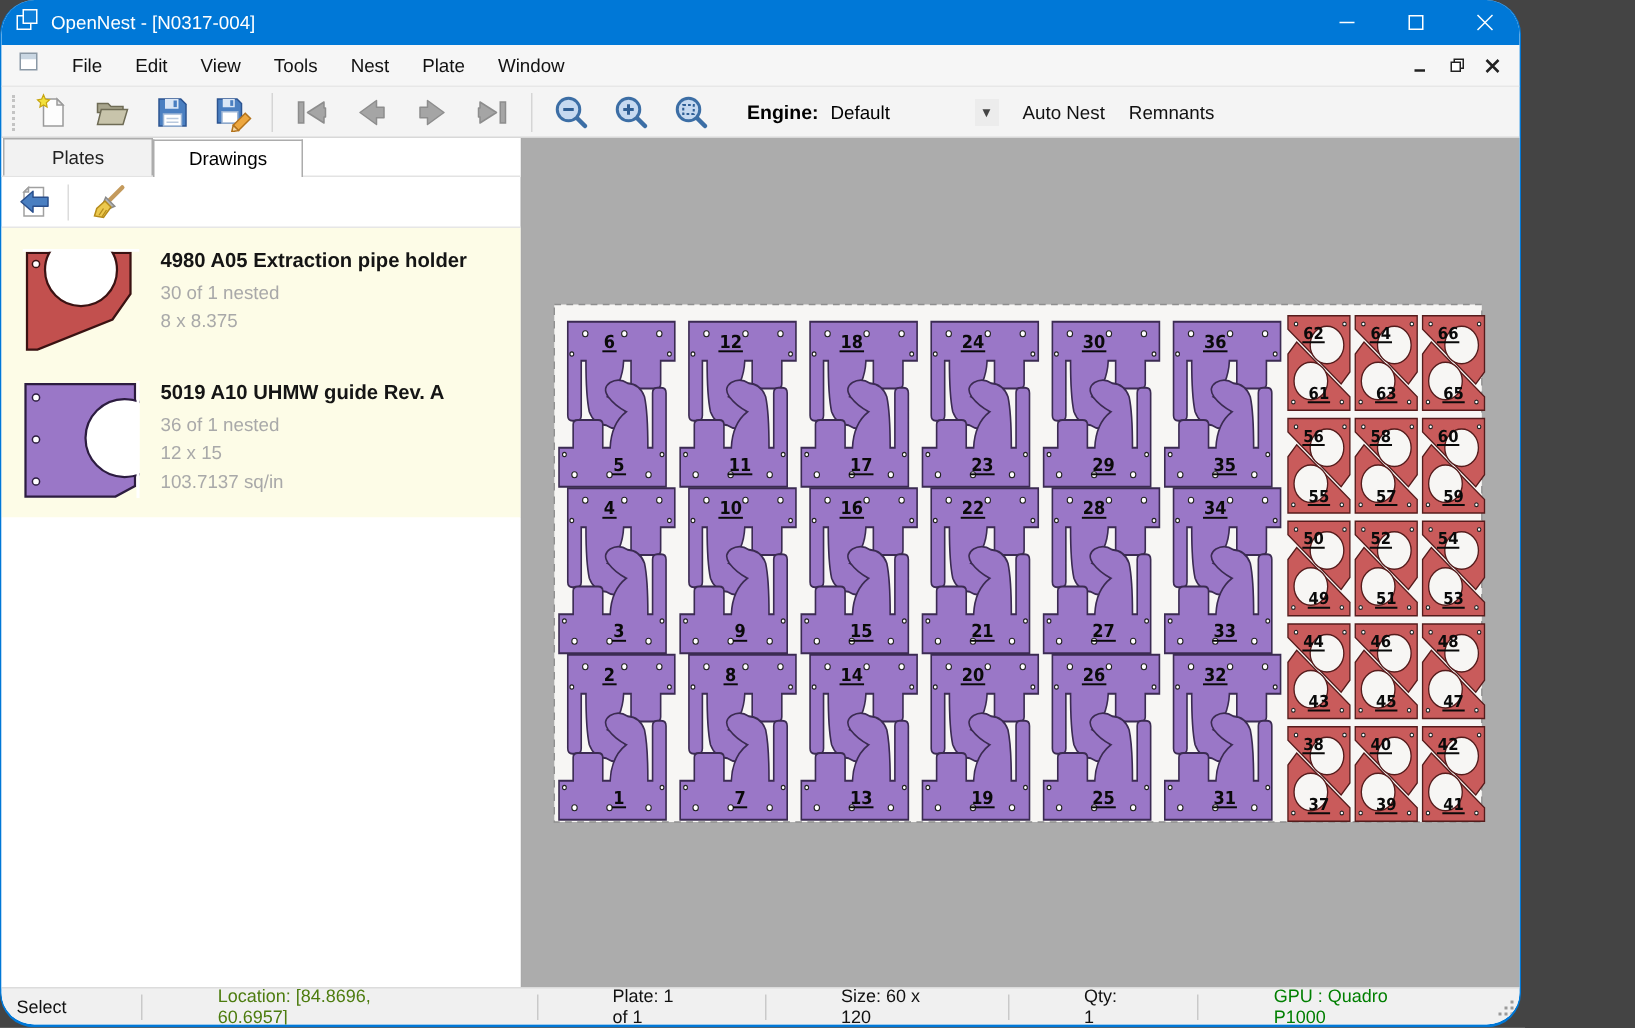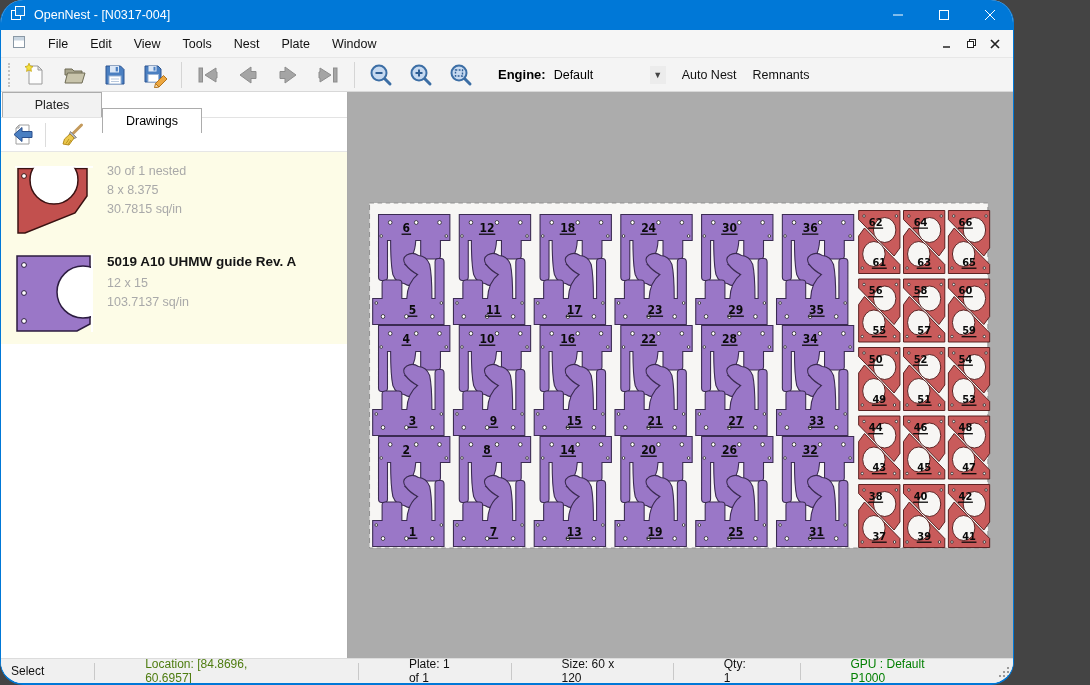--- a/index.html
+++ b/index.html
@@ -30,21 +30,21 @@
   .combo{width:112px;height:22px;display:flex;align-items:center;font-size:12.5px;}
   .combo .val{flex:1;}
   .combo .arrow{width:16px;height:18px;background:#ececec;display:flex;align-items:center;justify-content:center;font-size:9px;color:#444;}
   .ttext{font-size:12.5px;margin-left:16px;color:#111;}
   
   .main{flex:1;display:flex;min-height:0;}
   .leftpanel{width:347px;flex:0 0 347px;background:#fff;border-right:1px solid #a9a9a9;display:flex;flex-direction:column;}
   .tabs{display:flex;height:26px;flex:0 0 26px;background:#fff;padding-left:1px;border-bottom:1px solid #e3e3e3;}
   .tab{width:100px;display:flex;align-items:center;justify-content:center;font-size:12.5px;}
   .tab.inactive{background:#f2f2f2;border:1px solid #acacac;border-bottom:none;color:#222;}
-  .tab.active{background:#fff;border:1px solid #acacac;border-bottom:none;position:relative;top:16px;}
+  .tab.active{background:#fff;border:1px solid #acacac;border-bottom:none;position:relative;top:1px;}
   .ptools{height:34px;flex:0 0 34px;display:flex;align-items:center;border-bottom:1px solid #e6e6e6;}
   .pbtn{width:34px;height:30px;display:flex;align-items:center;justify-content:center;margin-left:6px;}
   .psep{width:1px;height:24px;background:#dcdcdc;margin:0 4px;}
   .dlist{background:var(--listbg);padding:4px 0 6px 0;}
   .ditem{display:flex;padding:8px 0 6px 0;}
   .ditem .iconbox{width:106px;flex:0 0 106px;display:flex;justify-content:center;padding-top:2px;}
   .ditem .dtext{flex:1;padding-right:10px;}
   .dtitle{font-size:13.5px;font-weight:bold;color:#151515;margin:2px 0 7px 0;}
   .dsub{font-size:12.5px;color:#a9a9a9;margin:0 0 5px 0;}
   .panel-rest{flex:1;background:#fff;}
@@ -259,38 +259,39 @@
         <div class="ditem">
           <span class="iconbox">
             <svg width="78" height="72" viewBox="0 0 78 72">
               <path class="shape0" d="M3,2.5 L72,2.5 L72,30 L60,47 L10,67 L3,67 Z" stroke="#3a1212" stroke-width="1.5" fill="#c2504e"></path>
               <circle cx="39" cy="14" r="24" fill="#fff" stroke="#3a1212" stroke-width="1.5"></circle>
               <rect x="0" y="0" width="78" height="1.8" fill="#fff"></rect>
               <circle cx="9" cy="10" r="2.4" fill="#fff" stroke="#3a1212"></circle>
             </svg>
           </span>
           <span class="dtext">
+            <div class="dtitle">4980 A05 Extraction pipe holder</div>
             <div class="dsub">30 of 1 nested</div>
             <div class="dsub">8 x 8.375</div>
-            <div class="dsub">30.7815 sq/in</div>
           </span>
         </div>
         <div class="ditem">
           <span class="iconbox">
             <svg width="78" height="78" viewBox="0 0 78 78">
               <path class="shape1" d="M2,2 L75,2 L75,70 L62,77 L2,77 Z" stroke="#2c1c40" stroke-width="1.5" fill="#9a77c7"></path>
               <circle cx="68" cy="38" r="26" fill="#fff" stroke="#2c1c40" stroke-width="1.5"></circle>
               <rect x="76" y="0" width="4" height="78" fill="#fff"></rect>
               <circle cx="9" cy="11" r="2.4" fill="#fff" stroke="#2c1c40"></circle>
               <circle cx="9" cy="39" r="2.4" fill="#fff" stroke="#2c1c40"></circle>
               <circle cx="9" cy="67" r="2.4" fill="#fff" stroke="#2c1c40"></circle>
             </svg>
           </span>
           <span class="dtext">
             <div class="dtitle">5019 A10 UHMW guide Rev. A</div>
+            <div class="dsub">36 of 1 nested</div>
             <div class="dsub">12 x 15</div>
             <div class="dsub">103.7137 sq/in</div>
           </span>
         </div>
       </div>
       <div class="panel-rest"></div>
     </div>
 
     <div class="canvas">
       <svg id="nest-svg" viewBox="0 0 741 566" preserveAspectRatio="none">
@@ -568,21 +569,21 @@
     <span class="ssep"></span>
     <span class="scell gray">Location: [84.8696, 60.6957]</span>
     <span class="sspacer"></span>
     <span class="ssep"></span>
     <span class="scell">Plate: 1 of 1</span>
     <span class="ssep"></span>
     <span class="scell">Size: 60 x 120</span>
     <span class="ssep"></span>
     <span class="scell">Qty: 1</span>
     <span class="ssep"></span>
-    <span class="scell gpu">GPU : Default P1000</span>
+    <span class="scell gpu">GPU : Quadro P1000</span>
     <span class="sgrip">
       <svg width="14" height="14" viewBox="0 0 14 14">
           <g fill="#9a9a9a">
             <rect x="10" y="2" width="2" height="2"></rect>
             <rect x="6" y="6" width="2" height="2"></rect>
             <rect x="10" y="6" width="2" height="2"></rect>
             <rect x="2" y="10" width="2" height="2"></rect>
             <rect x="6" y="10" width="2" height="2"></rect>
             <rect x="10" y="10" width="2" height="2"></rect>
           </g>

